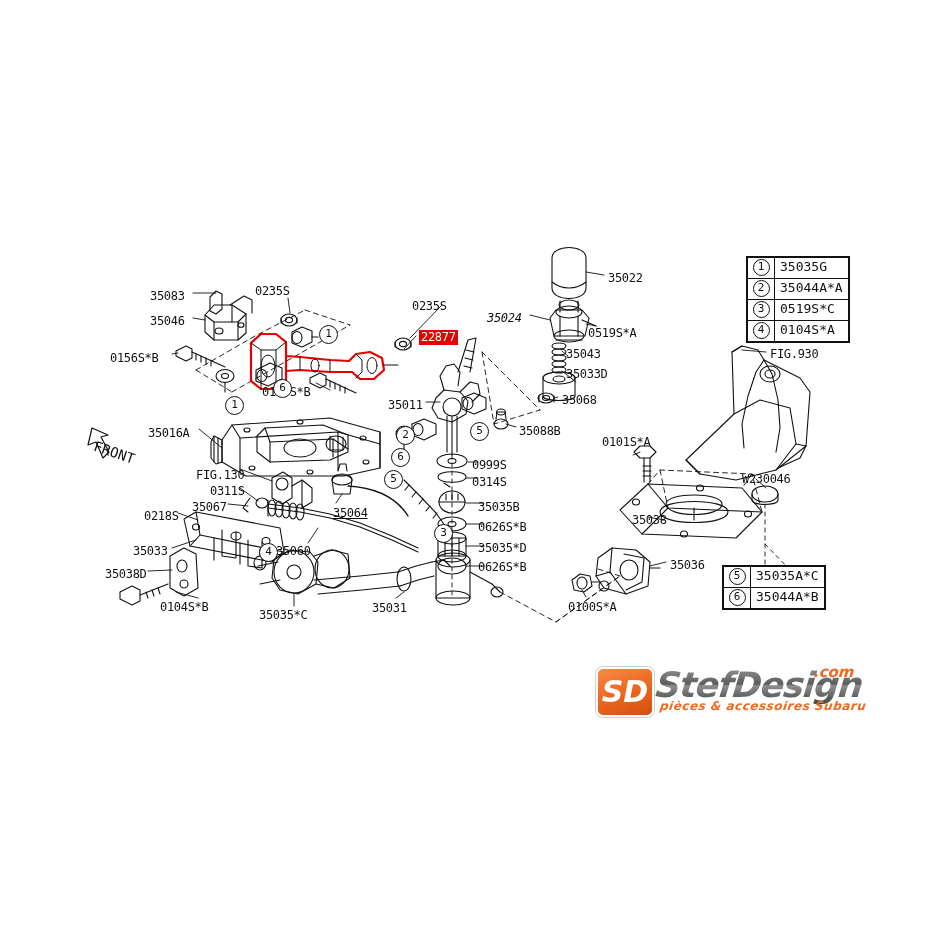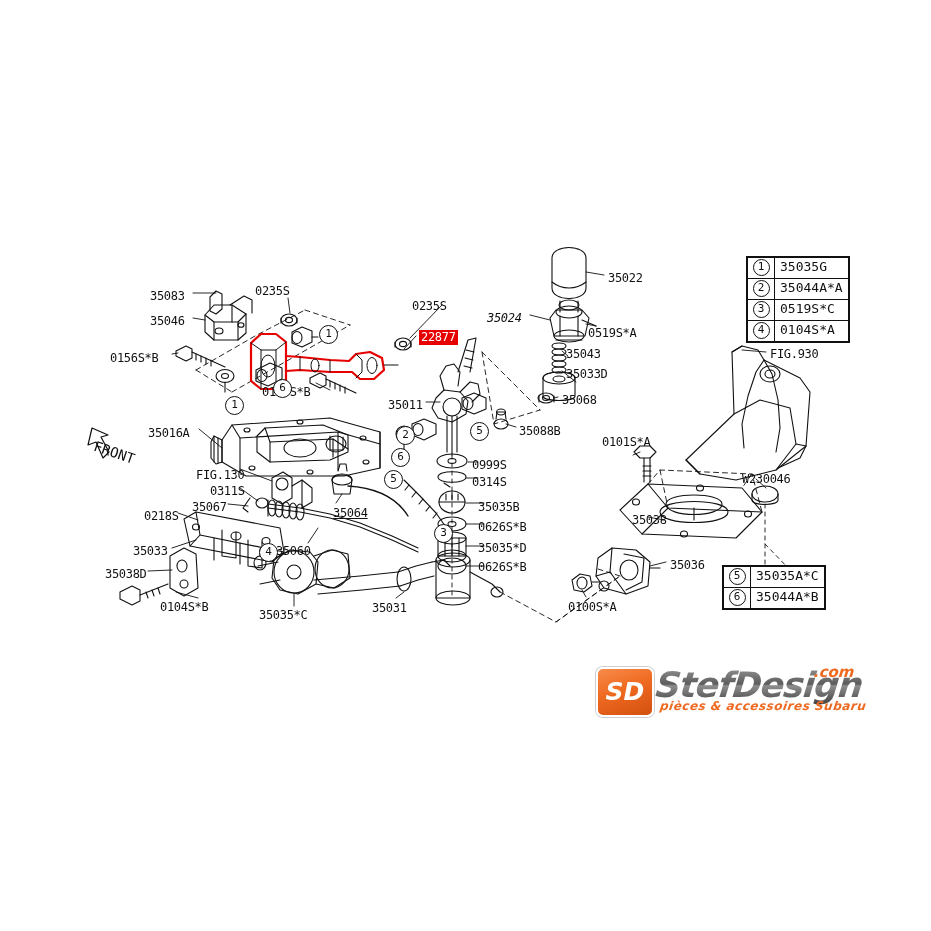--- a/index.html
+++ b/index.html
@@ -119,21 +119,21 @@
     border: 2px solid #ffffff;
     box-shadow: 0 0 0 1px #cfcfcf;
   }
   #logo-badge-s {
     position: absolute;
     left: 0; top: 0;
     width: 54px; height: 46px;
     line-height: 46px;
     text-align: center;
     font-family: "DejaVu Sans", "Liberation Sans", sans-serif;
-    font-size: 25px;
+    font-size: 30px;
     font-weight: bold;
     font-style: italic;
     color: #ffffff;
   }
   #logo-word {
     position: absolute;
     left: 60px;
     top: 2px;
     font-family: "DejaVu Sans", "Liberation Sans", sans-serif;
     font-size: 35px;

